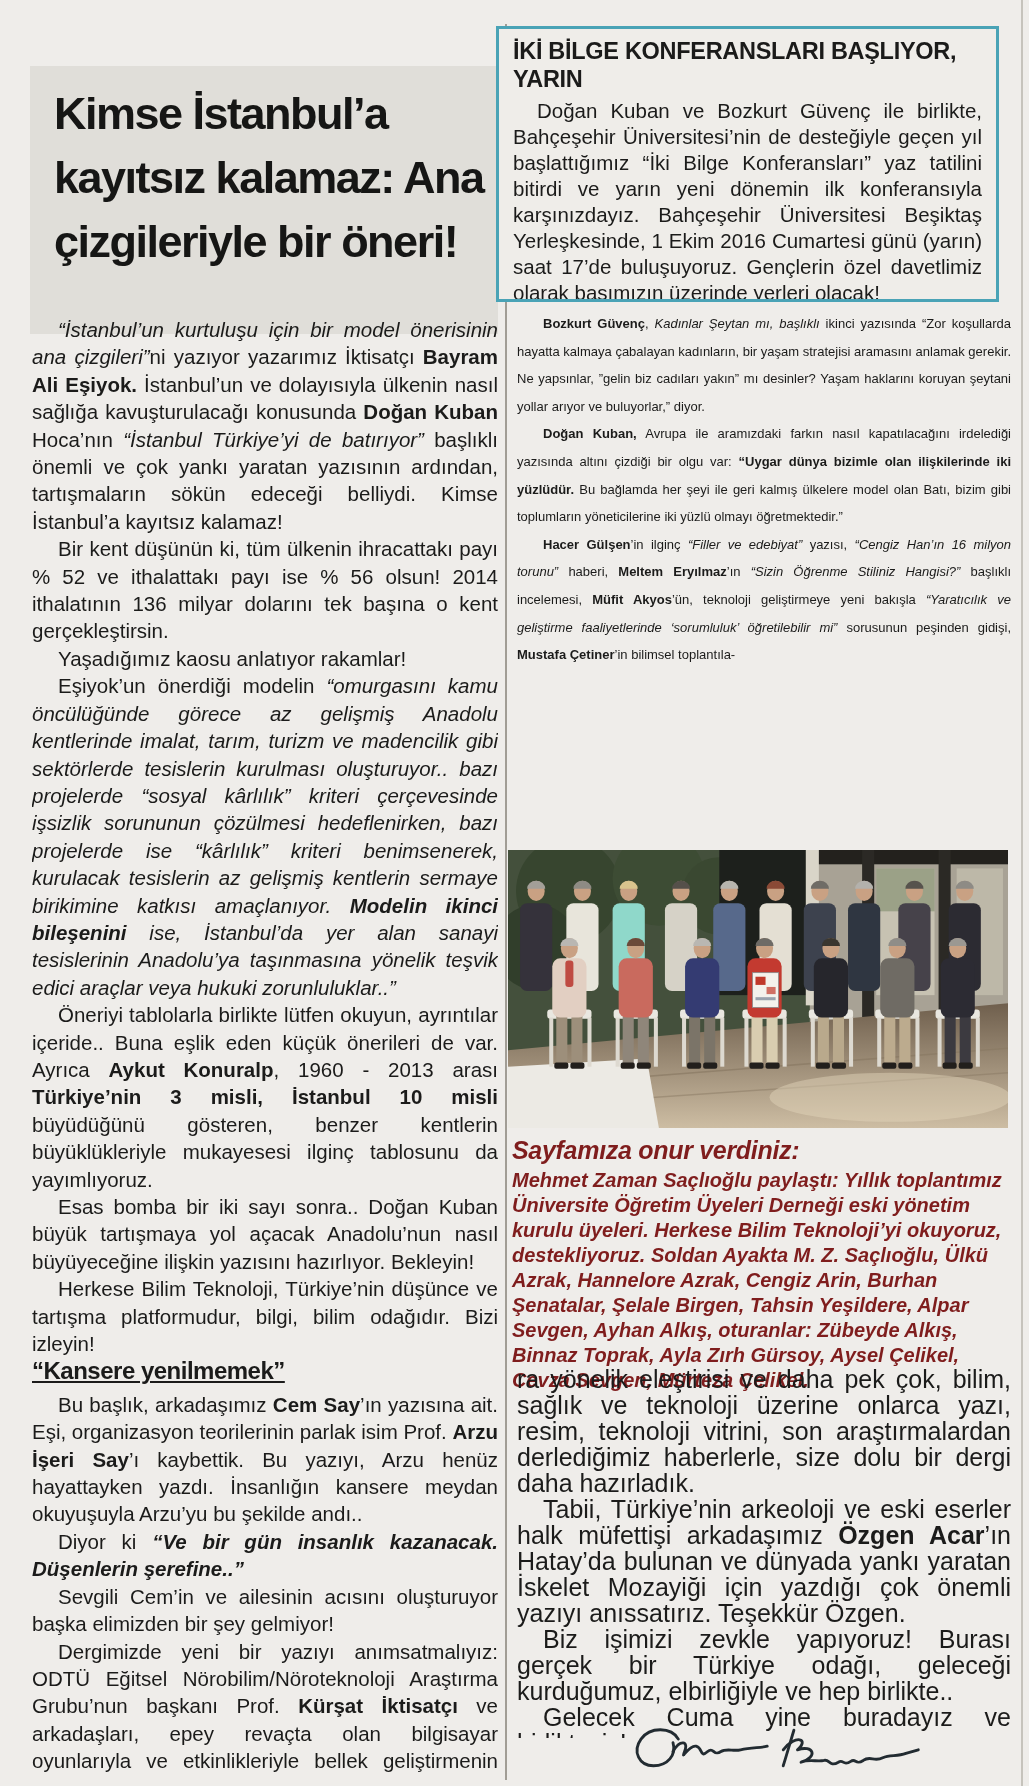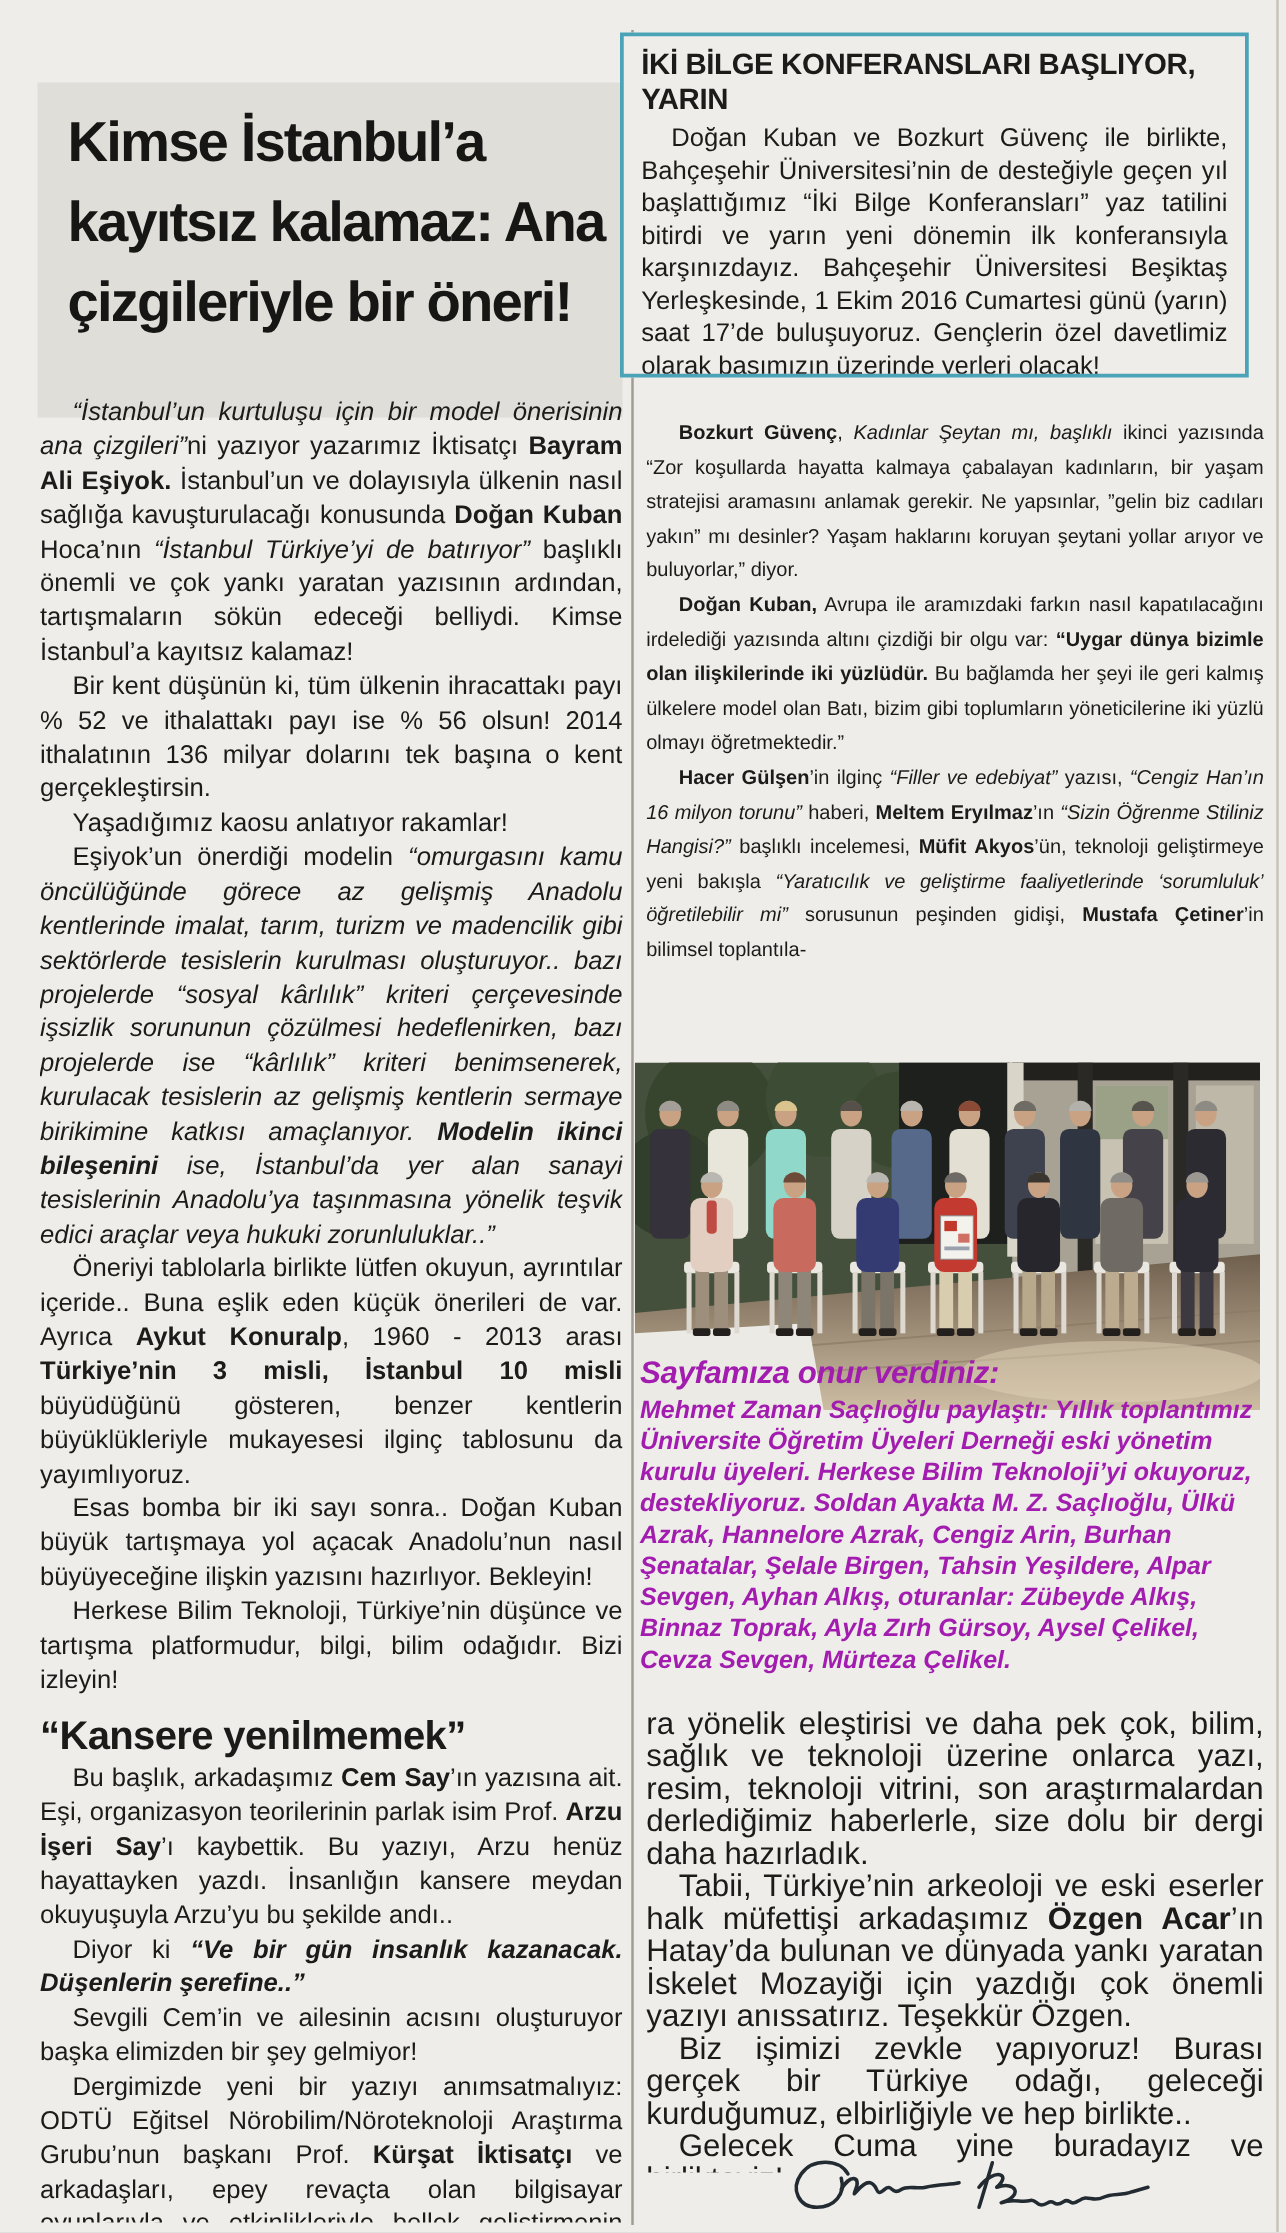--- a/index.html
+++ b/index.html
@@ -25,36 +25,36 @@
   }
   .conf-title { font-size:23.5px; font-weight:700; line-height:28px; letter-spacing:-0.3px; margin:0; }
   .conf-body { margin:5px 0 0; font-size:20.5px; line-height:26px; text-align:justify; text-indent:24px; }
 
   
   .col-left {
     position:absolute; left:32px; top:316px; width:466px; height:1462px; overflow:hidden;
     font-size:20.5px; line-height:27.4px; text-align:justify;
   }
   .col-right-top {
-    position:absolute; left:517px; top:333px; width:494px; height:530px; overflow:hidden;
-    font-size:16px; line-height:27.6px; text-align:justify;
+    position:absolute; left:517px; top:310px; width:494px; height:530px; overflow:hidden;
+    font-size:13px; line-height:27.6px; text-align:justify;
   }
   .col-right-bottom {
     position:absolute; left:517px; top:1366px; width:494px; height:372px; overflow:hidden;
     font-size:25px; line-height:26px; text-align:justify;
   }
   .para { margin:0; text-indent:26px; }
   .para.noindent { text-indent:0; }
-  .subhead { font-size:32px; font-weight:700; letter-spacing:-0.5px; margin:18px 0 6px; text-indent:0; }
+  .subhead { font-size:24px; font-weight:700; letter-spacing:-0.5px; margin:0 0 6px; text-indent:0;text-decoration:underline; }
 
   
   .photo-svg { position:absolute; left:508px; top:850px; width:500px; height:278px; display:block; }
 
   
-  .caption { position:absolute; left:512px; top:1084px; width:498px; color:#a21caf; }
+  .caption { position:absolute; left:512px; top:1136px; width:498px; color:#7f1d1d; }
   .caption-h { font-size:25px; font-weight:700; font-style:italic; letter-spacing:-0.3px; margin:0; }
   .caption-b { font-size:20px; font-weight:700; font-style:italic; line-height:25px; margin:3px 0 0; }
 
   
   .signature { position:absolute; left:600px; top:1716px; width:370px; height:64px; }
   .signature path { stroke:#222b31; stroke-width:3.2; fill:none; stroke-linecap:round; stroke-linejoin:round; }
 </style>
 </head>
 <body>
 

